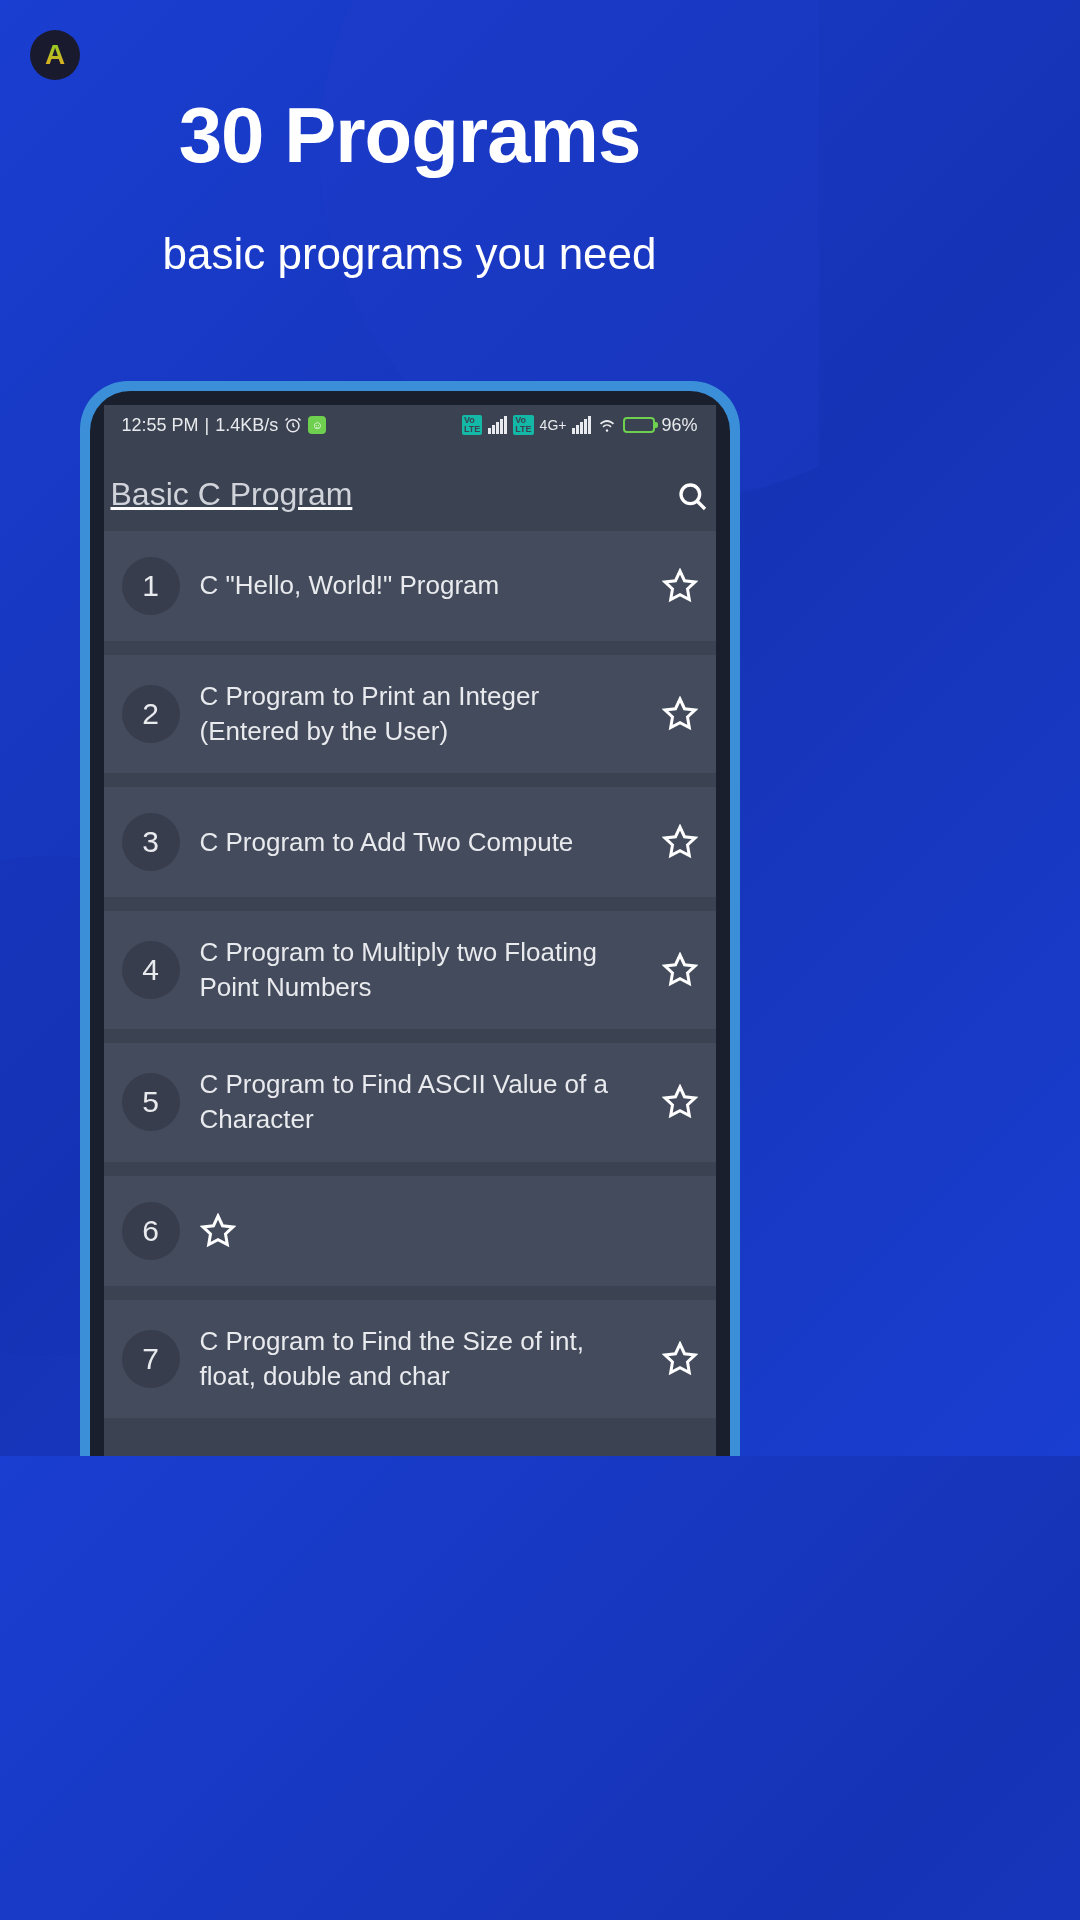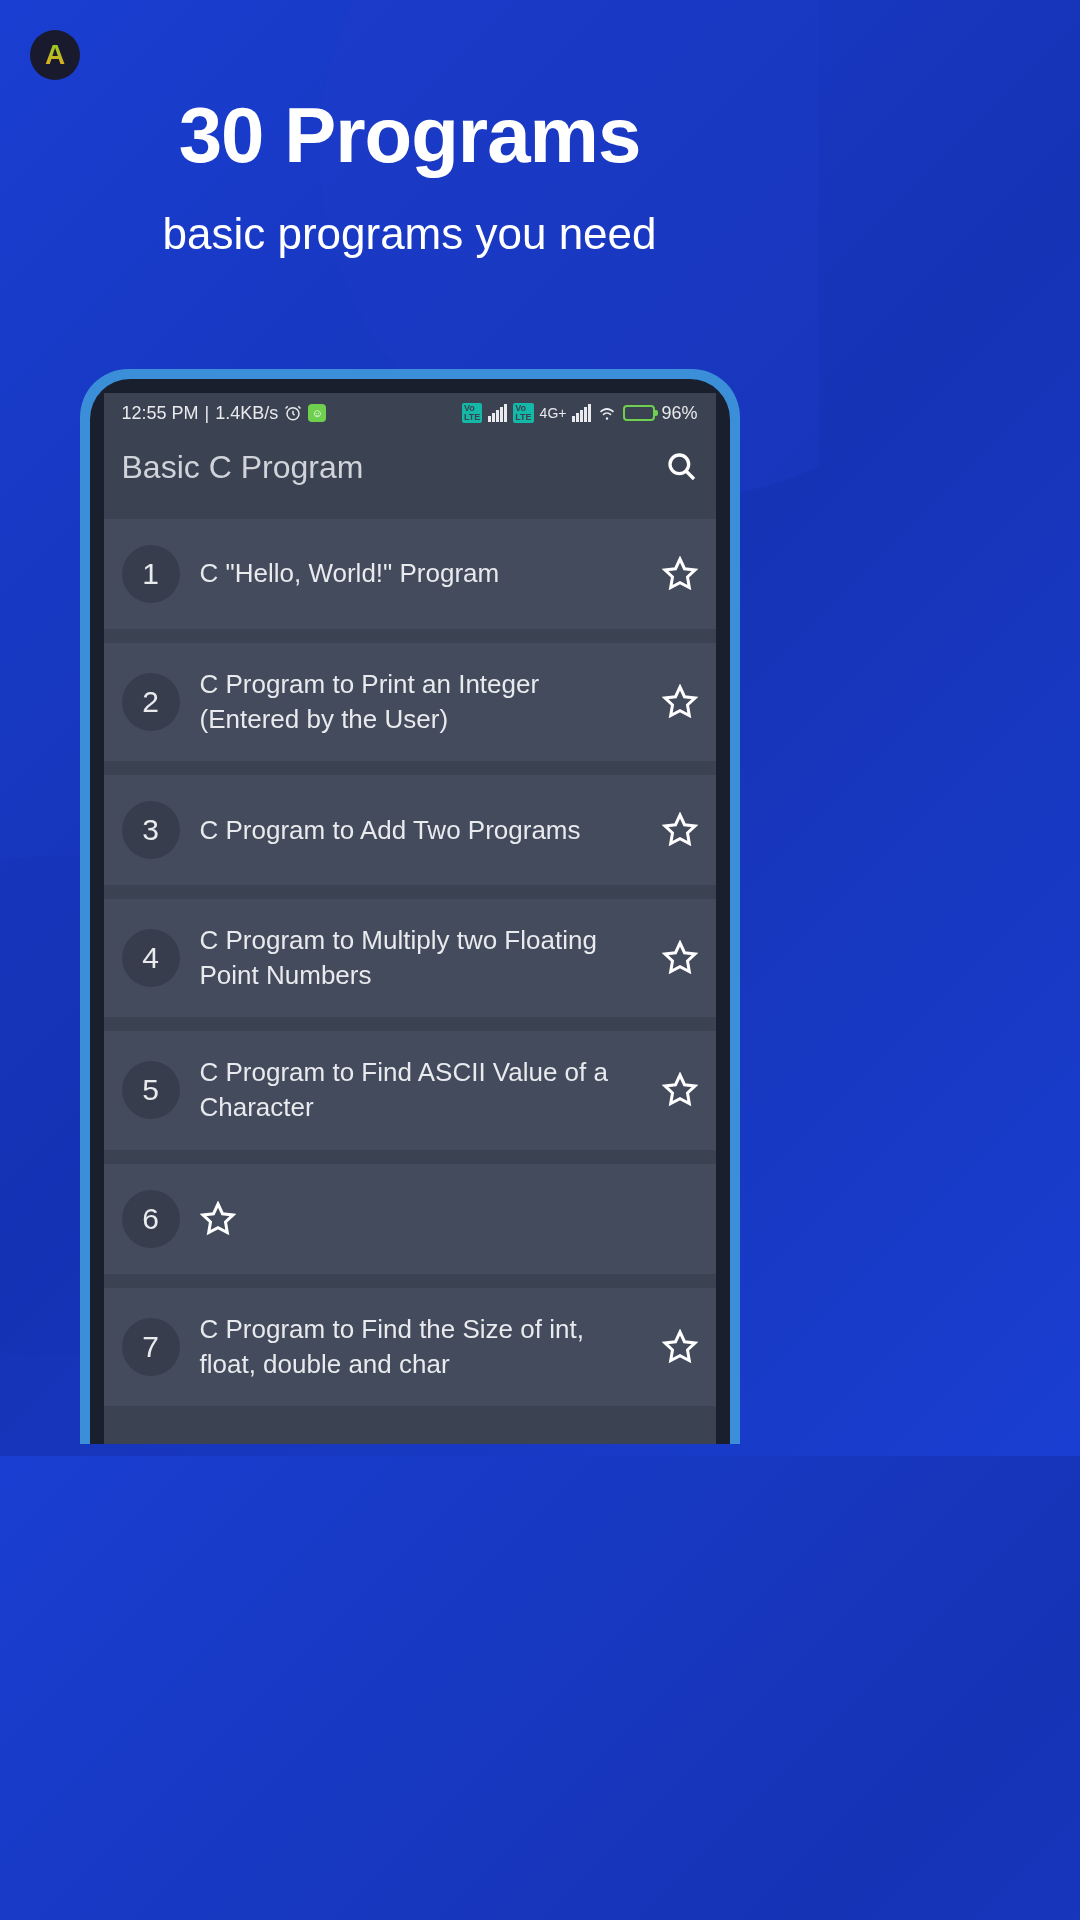--- a/index.html
+++ b/index.html
@@ -49,27 +49,27 @@
       z-index: 1;
     }
     .hero-title {
       font-size: 78px;
       font-weight: 800;
       letter-spacing: -1px;
     }
     .hero-subtitle {
       font-size: 44px;
       font-weight: 400;
-      margin-top: 20px;
+      margin-top: 40px;
       line-height: 1.5;
     }
     
     .phone-frame {
       position: absolute;
-      bottom: 12px;
+      bottom: 0;
       left: 50%;
       transform: translateX(-50%);
       width: 660px;
       height: 1075px;
       background: #3a8fd8;
       border-radius: 48px 48px 0 0;
       padding: 10px 10px 0 10px;
     }
     .phone-inner {
       width: 100%;
@@ -118,24 +118,25 @@
     }
     .battery::after {
       content: ''; position: absolute; right: -5px; top: 3px; width: 3px; height: 6px;
       background: #6fcf4f; border-radius: 0 2px 2px 0;
     }
     .battery-fill { width: 80%; height: 100%; background: #6fcf4f; }
     
     .app-header {
       height: 68px;
       display: flex;
-      align-items: center;
+      align-items: flex-end;
       justify-content: space-between;
-      padding: 0 18px;
+      padding: 0 7px;
       color: #fff;
+      text-decoration: underline;
     }
     .app-title {
       font-size: 32px;
       font-weight: 400;
       color: #d0d3da;
     }
     .search-icon { width: 32px; height: 32px; }
     
     .list-container {
       flex: 1;
@@ -264,21 +265,21 @@
     <div class="item-number">2</div>
     <div class="item-title">C Program to Print an Integer (Entered by the User)</div>
     <span class="star-icon">
       <svg width="36" height="36" viewBox="0 0 24 24" fill="none" stroke="#fff" stroke-width="2">
                 <polygon points="12 2 15 8.5 22 9.3 17 14 18.2 21 12 17.8 5.8 21 7 14 2 9.3 9 8.5 12 2"></polygon>
               </svg>
     </span>
   </div>
           <div class="list-item">
     <div class="item-number">3</div>
-    <div class="item-title">C Program to Add Two Programs</div>
+    <div class="item-title">C Program to Add Two Compute</div>
     <span class="star-icon">
       <svg width="36" height="36" viewBox="0 0 24 24" fill="none" stroke="#fff" stroke-width="2">
                 <polygon points="12 2 15 8.5 22 9.3 17 14 18.2 21 12 17.8 5.8 21 7 14 2 9.3 9 8.5 12 2"></polygon>
               </svg>
     </span>
   </div>
           <div class="list-item">
     <div class="item-number">4</div>
     <div class="item-title">C Program to Multiply two Floating Point Numbers</div>
     <span class="star-icon">

